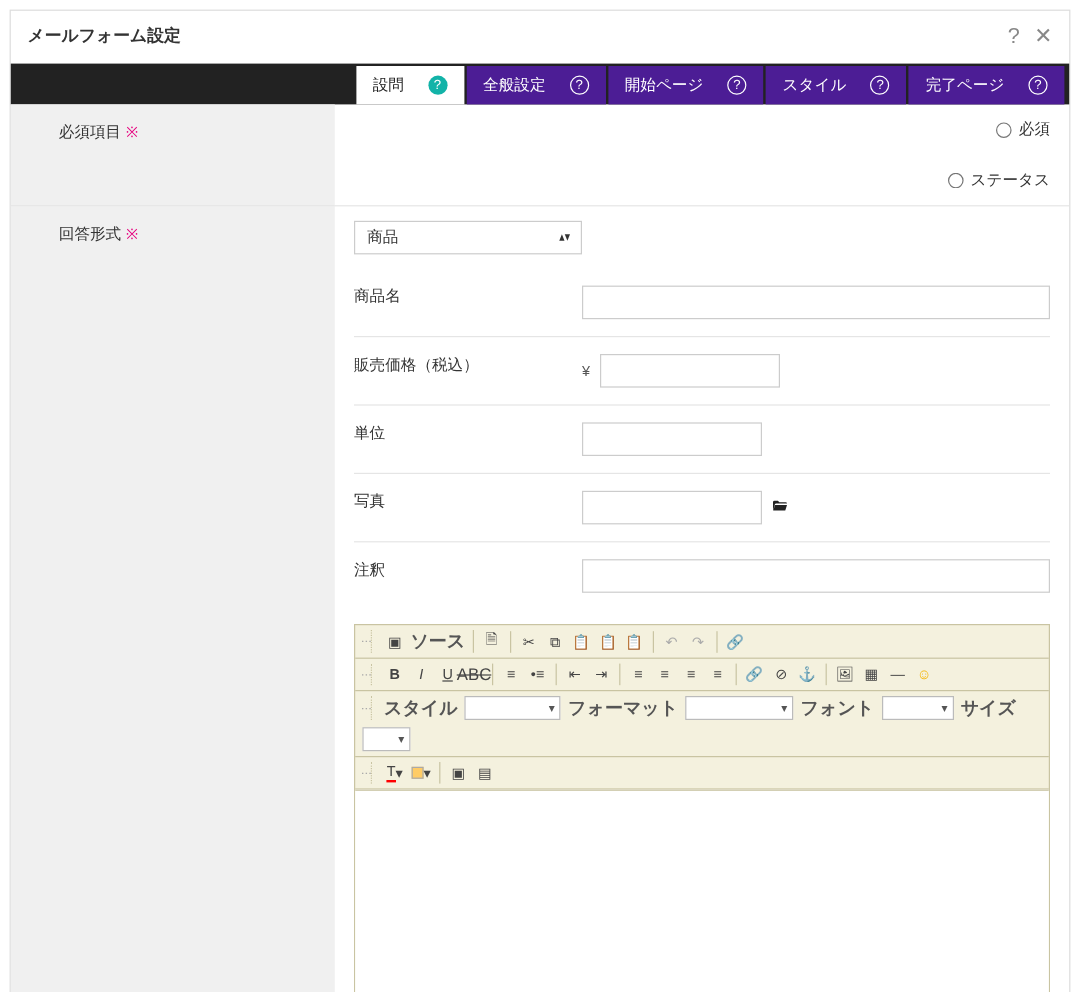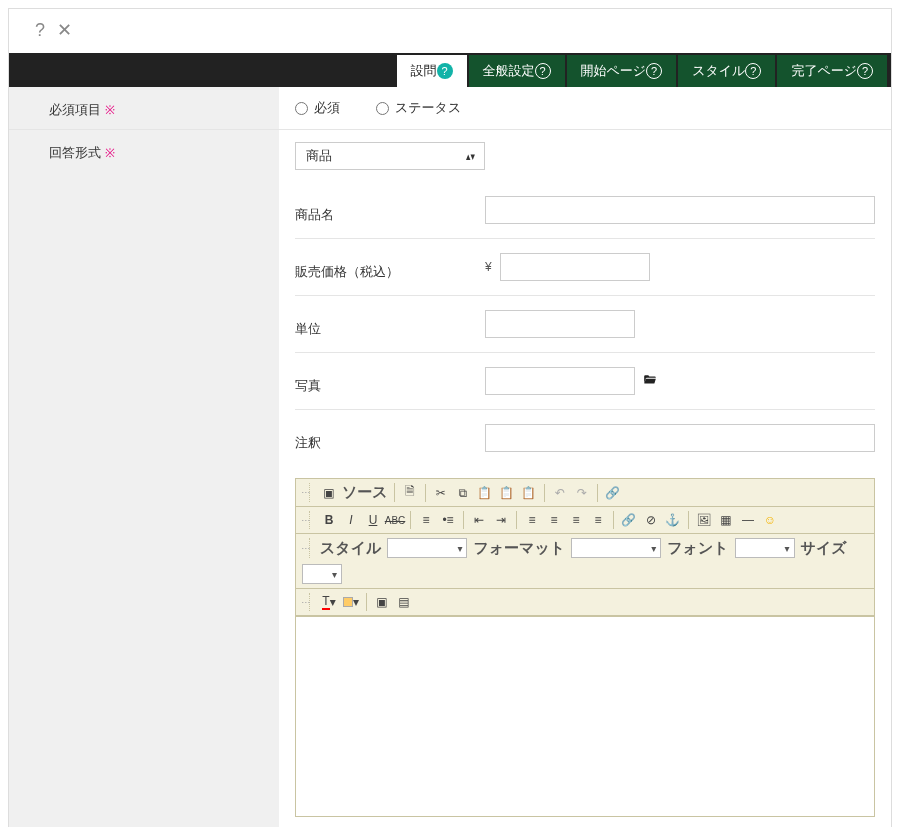--- a/index.html
+++ b/index.html
@@ -2,41 +2,41 @@
 <html><head>
 <meta charset="utf-8">
 <style>
 * { box-sizing: border-box; margin: 0; padding: 0; }
 body { font-family: "Hiragino Kaku Gothic ProN", "メイリオ", Meiryo, sans-serif; font-size: 13px; color: #333; background: #fff; width: 900px; }
 .modal { border: 1px solid #ddd; margin: 8px; }
 .modal-header { display: flex; align-items: center; padding: 10px 14px 12px 14px; }
 .modal-title { font-size: 14px; font-weight: bold; flex: 1; }
 .modal-header .hicon { margin-left: 12px; color: #888; font-size: 18px; cursor: pointer; }
 .tabbar { background: #222; display: flex; justify-content: flex-end; height: 34px; padding-right: 4px; padding-top: 2px; }
-.tab { height: 32px; display: flex; align-items: center; padding: 0 14px; margin-left: 2px; font-size: 13px; cursor: pointer; gap: 0; }
+.tab { height: 32px; display: flex; align-items: center; padding: 0 14px; margin-left: 2px; font-size: 13px; cursor: pointer; gap: 20px; }
 .tab.active { background: #fff; color: #222; }
-.tab.inactive { background: #14532d; color: #fff; }
+.tab.inactive { background: #4c1d95; color: #fff; }
 .tab .qicon { display: inline-flex; width: 16px; height: 16px; border-radius: 50%; align-items: center; justify-content: center; font-size: 11px; }
 .tab.active .qicon { background: #12b3a8; color: #fff; }
 .tab.inactive .qicon { border: 1.5px solid #fff; color: #fff; }
 .form-table { width: 100%; border-collapse: collapse; }
 .form-table tr { border-bottom: 1px solid #e5e5e5; }
 .form-table td.label { background: #f0f0f0; width: 270px; padding: 14px 0 0 40px; vertical-align: top; font-size: 13px; }
 .form-table tr.tall td.label { padding-top: 14px; }
 .form-table td.field { padding: 12px 16px; vertical-align: top; }
 .req { color: #e6007e; margin-left: 4px; font-size: 12px; }
 input[type=text].wide { width: 100%; height: 28px; border: 1px solid #ccc; padding: 0 6px; font-size: 13px; }
-.radio-row { display: flex; gap: 36px; align-items: flex-start; }
+.radio-row { display: flex; gap: 24px; align-items: flex-end; flex-direction: column; }
 .radio-row label { display: flex; align-items: center; gap: 6px; font-size: 13px; }
 .select-wrap { display: inline-flex; align-items: center; border: 1px solid #ccc; height: 28px; padding: 0 8px 0 10px; background: #fff; gap: 18px; cursor: pointer; }
 .select-wrap.small { min-width: 50px; }
 .select-wrap.wide { min-width: 190px; }
 .select-wrap .caret { font-size: 11px; line-height: 1; display: inline-block; transform: scaleX(0.8); }
 .subform { margin-top: 12px; }
-.subrow { display: flex; align-items: flex-end; padding: 14px 0; border-top: 1px solid #e5e5e5; }
+.subrow { display: flex; align-items: flex-start; padding: 14px 0; border-top: 1px solid #e5e5e5; }
 .subrow:first-child { border-top: none; }
 .sublabel { width: 190px; font-size: 13px; }
 .subfield { display: flex; align-items: center; gap: 8px; }
 .subfield .yen { font-size: 12px; color: #555; }
 input.medium { width: 150px; height: 28px; border: 1px solid #ccc; padding: 0 6px; font-size: 13px; }
 input.long { width: 390px; height: 28px; border: 1px solid #ccc; padding: 0 6px; font-size: 13px; }
 .folder-icon { font-size: 18px; cursor: pointer; }
 .editor { border: 1px solid #c9c4a2; background: #f4f1de; margin-top: 12px; }
 .etoolbar { padding: 4px 6px; border-bottom: 1px solid #c9c4a2; display: flex; flex-wrap: wrap; align-items: center; gap: 6px; }
 .etoolbar .grp { display: flex; align-items: center; gap: 4px; padding-right: 6px; border-right: 1px solid #c9c4a2; }
@@ -53,20 +53,21 @@
 .editor-body { background: #fff; min-height: 200px; border-top: 1px solid #c9c4a2; }
 .smiley { color: #f5b400; }
 .anchor { color: #3b6fc7; }
 svg.ico { width: 14px; height: 14px; }
 </style>
 </head>
 <body>
 
 <div class="modal">
   <div class="modal-header">
+    <div class="modal-title">メールフォーム設定</div>
     <div class="hicon">?</div>
     <div class="hicon">✕</div>
   </div>
 
   <div class="tabbar">
     <div class="tab active">
       <span>設問</span>
       <span class="qicon">?</span>
     </div>
     <div class="tab inactive">
@@ -191,21 +192,21 @@
               <span class="ebtn">
                     <b>B</b>
                   </span>
               <span class="ebtn">
                     <i>I</i>
                   </span>
               <span class="ebtn">
                     <u>U</u>
                   </span>
               <span class="ebtn">
-                    <span style="text-decoration:line-through;font-size:10px">ABC</span>
+                    <span style="text-decoration:line-through;font-size:14px">ABC</span>
                   </span>
             </span>
             <span class="grp">
               <span class="ebtn">≡</span>
               <span class="ebtn">•≡</span>
             </span>
             <span class="grp">
               <span class="ebtn">⇤</span>
               <span class="ebtn">⇥</span>
             </span>

